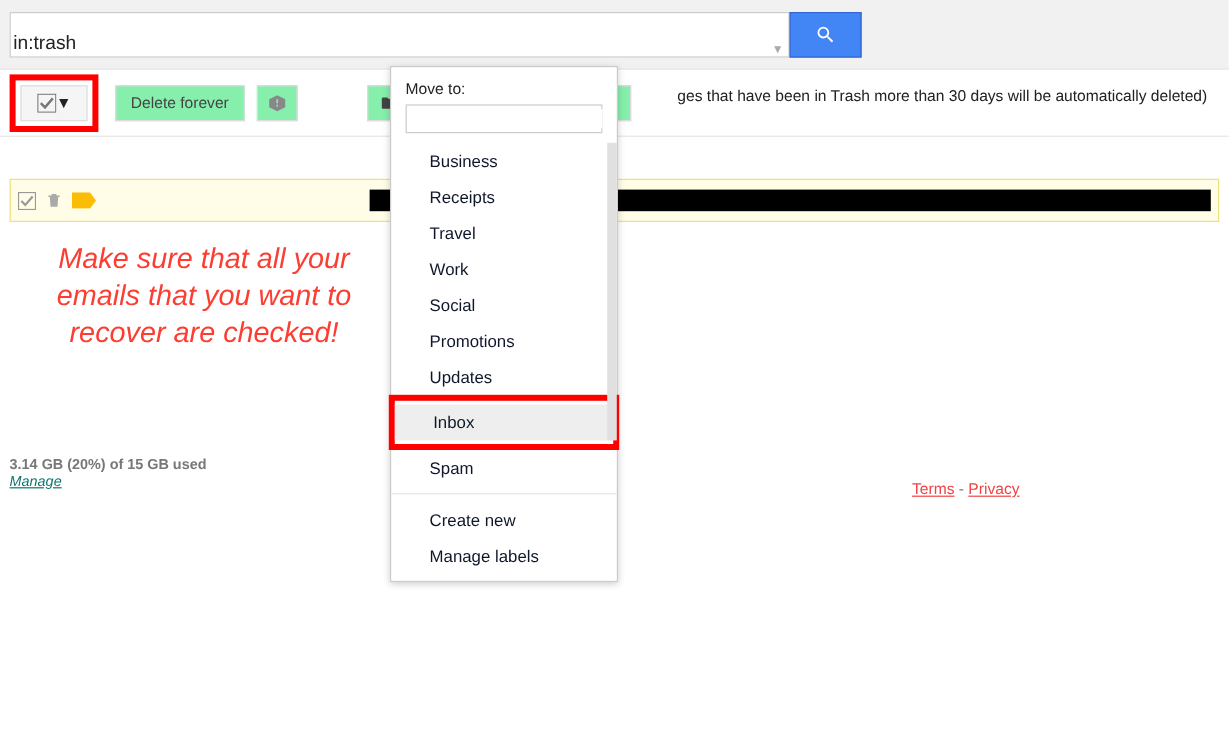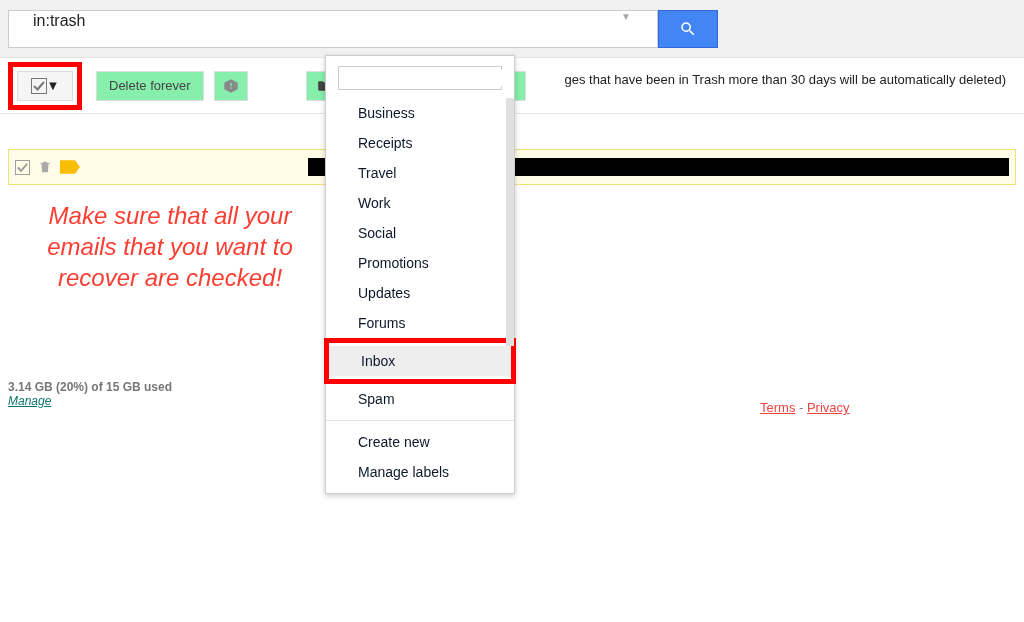--- a/index.html
+++ b/index.html
@@ -17,26 +17,26 @@
   .search-bar {
     background: #f1f1f1;
     height: 58px;
     padding: 10px 8px;
     display: flex;
     align-items: center;
     border-bottom: 1px solid #e5e5e5;
   }
   .search-input-wrap {
     display: flex;
-    align-items: flex-start;
+    align-items: flex-end;
     background: #fff;
     border: 1px solid #ccc;
     height: 38px;
     width: 650px;
-    padding: 0 22px;
+    padding: 0 0;
   }
   .search-input {
     flex: 1;
     border: none;
     outline: none;
     font-size: 16px;
     color: #222;
     background: transparent;
   }
   .search-dropdown-arrow {
@@ -290,36 +290,36 @@
 <div class="storage">
   <b>3.14 GB (20%) of 15 GB used</b><br>
   <a href="#">Manage</a>
 </div>
 
 <div class="footer-links">
   <a href="#">Terms</a><span> - </span><a href="#">Privacy</a>
 </div>
 
 <div class="moveto-dropdown">
+  <div class="moveto-header">Move to:</div>
   <div class="moveto-search-wrap">
     <input class="moveto-search" style="">
     <svg width="12" height="12" viewBox="0 0 24 24" fill="#999">
         <path d="M15.5 14h-.79l-.28-.27A6.471 6.471 0 0016 9.5 6.5 6.5 0 109.5 16a6.471 6.471 0 004.23-1.57l.27.28v.79l5 4.99L20.49 19l-4.99-5zm-6 0C7.01 14 5 11.99 5 9.5S7.01 5 9.5 5 14 7.01 14 9.5 11.99 14 9.5 14z"></path>
       </svg>
   </div>
   <div class="moveto-list">
     <div class="moveto-scrolltrack"></div>
     <div class="moveto-item">Business</div>
     <div class="moveto-item">Receipts</div>
     <div class="moveto-item">Travel</div>
     <div class="moveto-item">Work</div>
     <div class="moveto-item">Social</div>
     <div class="moveto-item">Promotions</div>
     <div class="moveto-item">Updates</div>
-    <div class="moveto-item">Forums</div>
     <div class="inbox-highlight">
       <div class="moveto-item">Inbox</div>
     </div>
     <div class="moveto-item">Spam</div>
     <div class="moveto-divider"></div>
     <div class="moveto-item">Create new</div>
     <div class="moveto-item">Manage labels</div>
   </div>
 </div>
 

